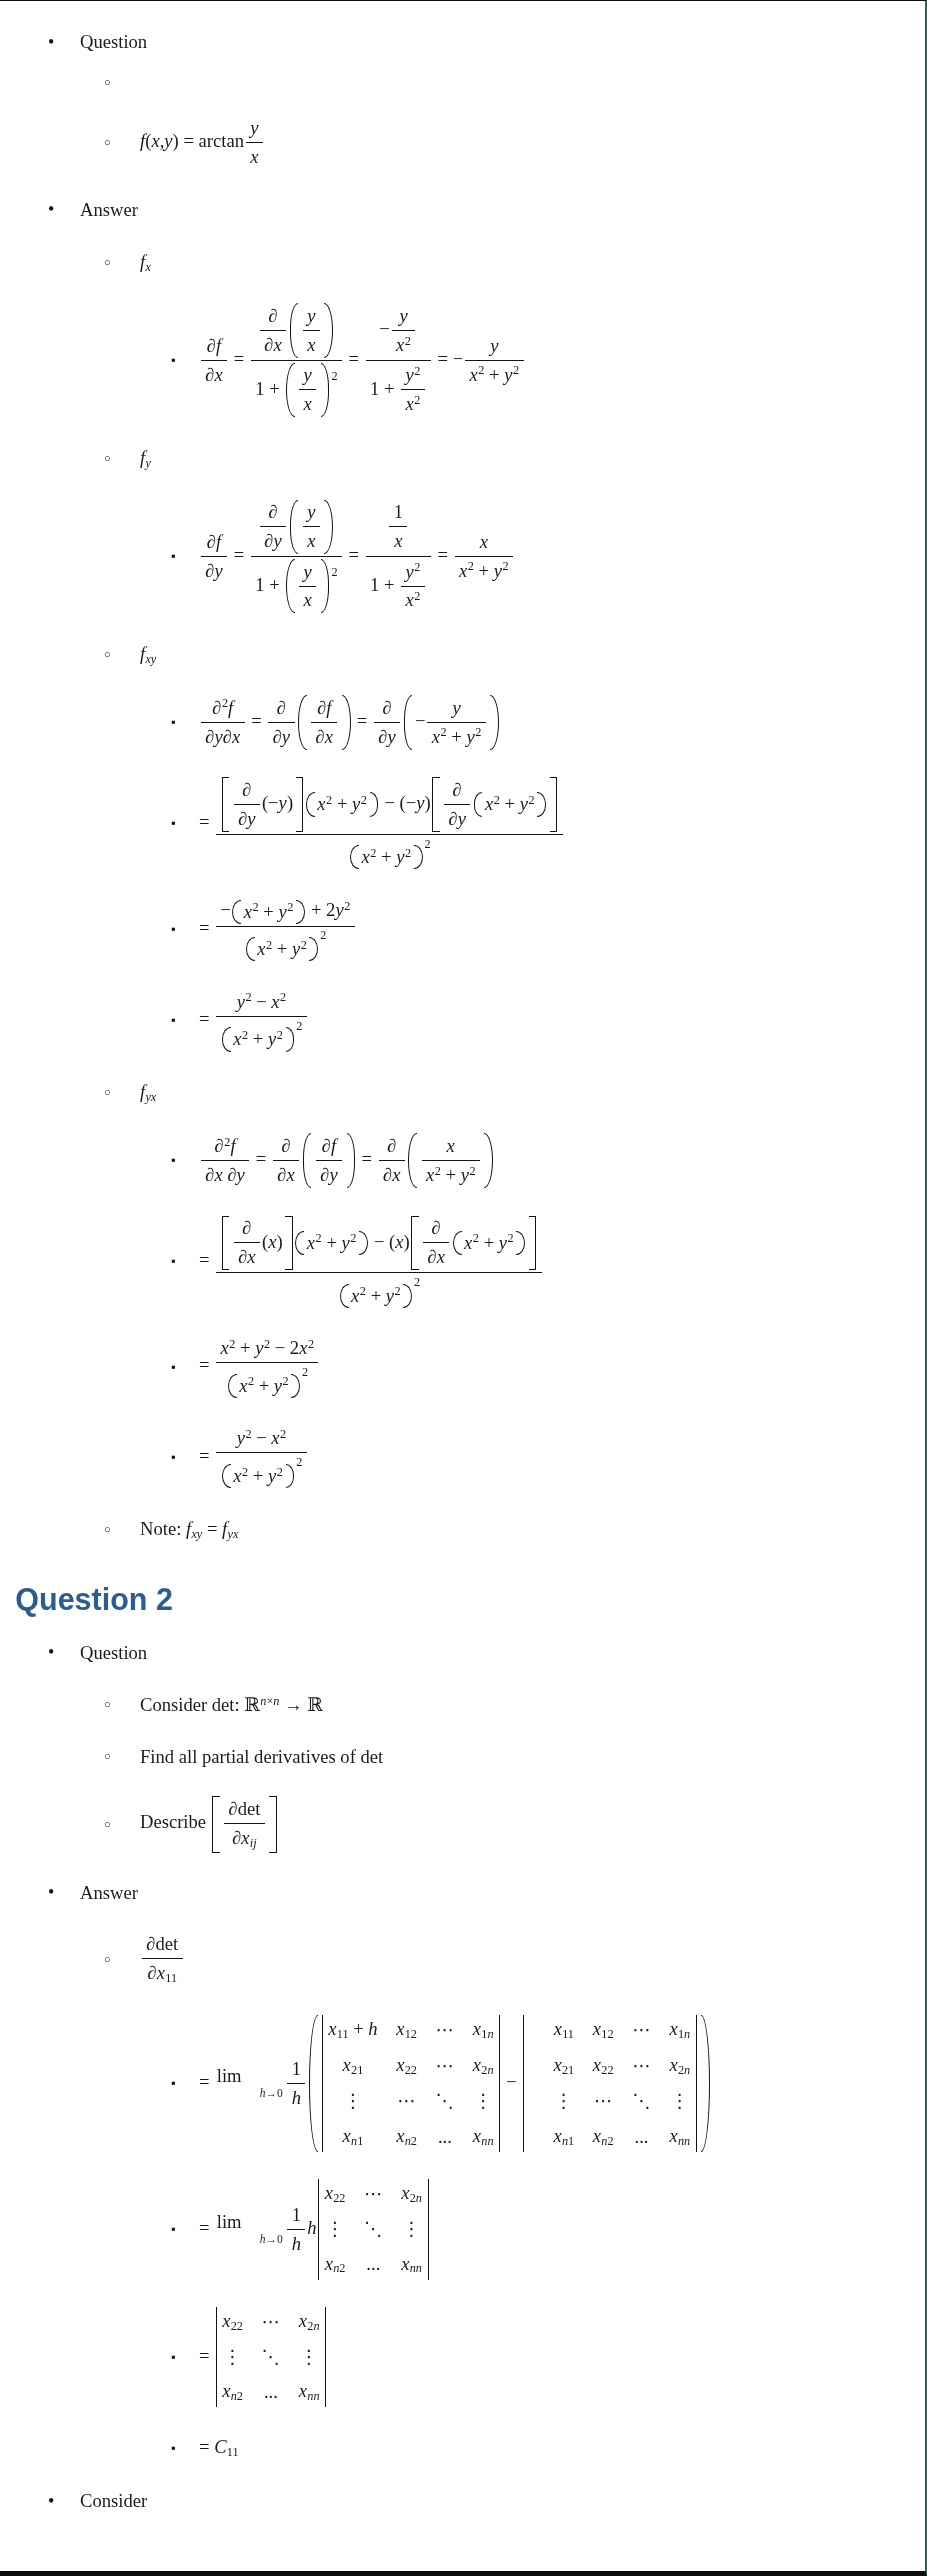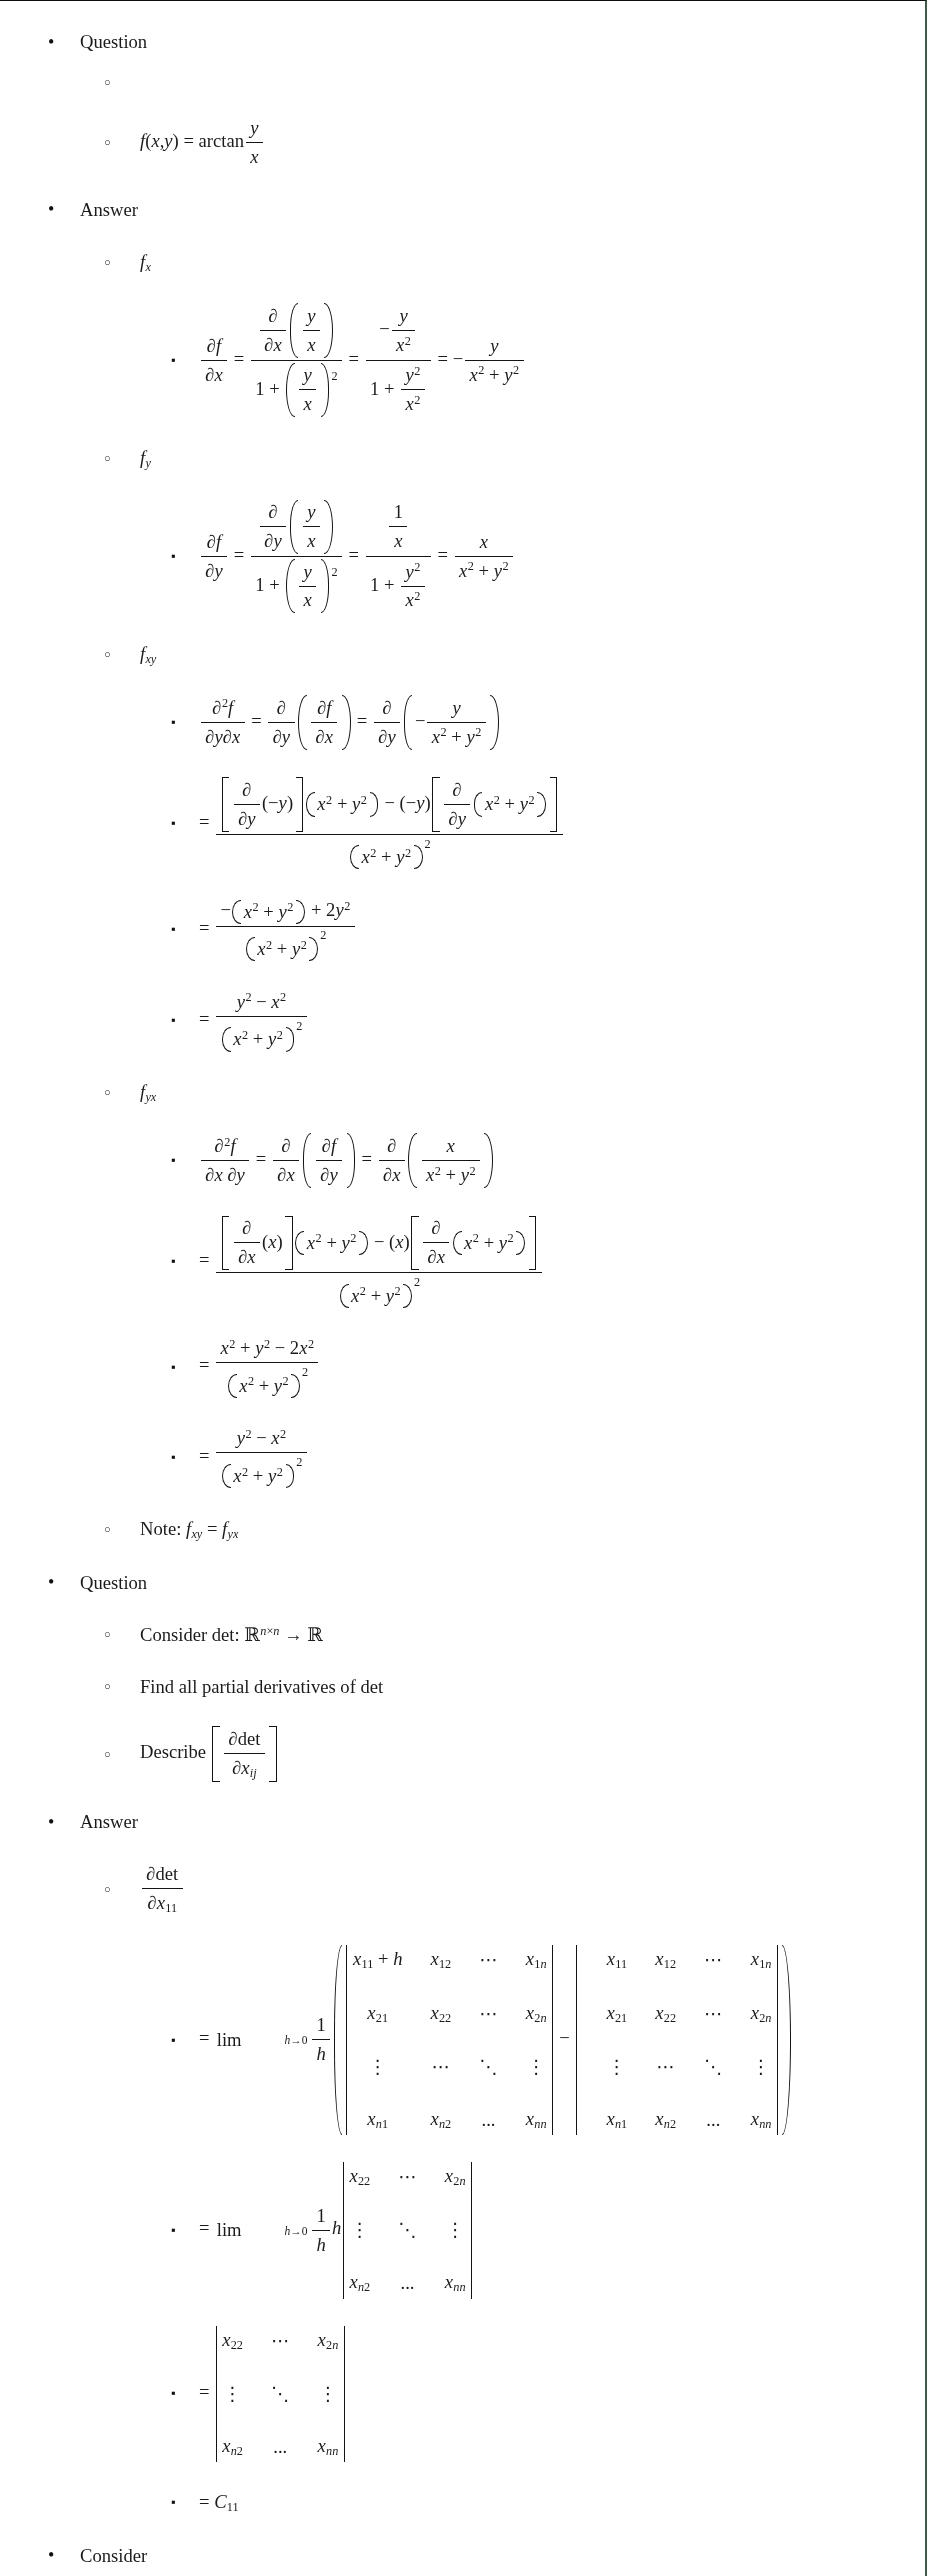--- a/index.html
+++ b/index.html
@@ -55,24 +55,24 @@
   .mfence{display:inline-flex;align-items:stretch;vertical-align:middle;margin:0 .08em;}
   .fbody{display:block;white-space:nowrap;padding:0 .14em;}
   .fg{flex:none;}
   .fg.paren-l{width:.42em;border-left:1.5px solid var(--rule);border-top:1.5px solid var(--rule);border-bottom:1.5px solid var(--rule);border-radius:100% 0 0 100% / 50% 0 0 50%;}
   .fg.paren-r{width:.42em;border-right:1.5px solid var(--rule);border-top:1.5px solid var(--rule);border-bottom:1.5px solid var(--rule);border-radius:0 100% 100% 0 / 0 50% 50% 0;}
   .fg.brack-l{width:.34em;border-left:1.6px solid var(--rule);border-top:1.6px solid var(--rule);border-bottom:1.6px solid var(--rule);}
   .fg.brack-r{width:.34em;border-right:1.6px solid var(--rule);border-top:1.6px solid var(--rule);border-bottom:1.6px solid var(--rule);}
   .fg.vert-l{width:0;border-left:1.6px solid var(--rule);margin-right:.1em;}
   .fg.vert-r{width:0;border-left:1.6px solid var(--rule);margin-left:.1em;}
   
-  .mmat{display:inline-grid;vertical-align:middle;align-items:center;justify-items:center;column-gap:1em;row-gap:.55em;padding:.12em .06em;gap:28px;}
+  .mmat{display:inline-grid;vertical-align:middle;align-items:center;justify-items:center;column-gap:1em;row-gap:.55em;padding:.12em .06em;}
   .mcell{display:block;white-space:nowrap;text-align:center;}
   
-  .mlim{display:inline-flex;flex-direction:row;align-items:center;vertical-align:middle;line-height:1;margin:0 .14em;}
+  .mlim{display:inline-flex;flex-direction:column;vertical-align:middle;line-height:1;margin:0 .14em;}
   .mlim>.limtop{display:block;}
   .mlim>.limunder{display:block;font-size:.62em;margin-top:.2em;padding-left:43px;}
 </style>
 </head>
 <body>
 
 <div class="page">
   <div>
       <div class="li lv1 k-text">
         <span class="marker">•</span>
@@ -234,20 +234,21 @@
         <span class="content"><span class="mathline"><span class="mro">= </span><span class="mfrac"><span class="num"><span class="mi">y</span><span class="msup"><span class="mro">2</span></span><span class="mro"> − </span><span class="mi">x</span><span class="msup"><span class="mro">2</span></span></span><span class="den"><span class="mfence">
                   <span class="fg paren-l"></span>
                   <span class="fbody"><span class="mi">x</span><span class="msup"><span class="mro">2</span></span><span class="mro"> + </span><span class="mi">y</span><span class="msup"><span class="mro">2</span></span></span>
                   <span class="fg paren-r"></span>
                 </span><span class="msup"><span class="mro">2</span></span></span></span></span></span>
       </div>
       <div class="li lv2 k-math">
         <span class="marker">○</span>
         <span class="content"><span class="mathline"><span class="mro">Note: </span><span class="mi">f</span><span class="msub"><span class="mi">xy</span></span><span class="mro"> = </span><span class="mi">f</span><span class="msub"><span class="mi">yx</span></span></span></span>
       </div>
+      <div class="heading">Question 2</div>
       <div class="li lv1 k-text">
         <span class="marker">•</span>
         <span class="content">Question</span>
       </div>
       <div class="li lv2 k-math">
         <span class="marker">○</span>
         <span class="content"><span class="mathline"><span class="mro">Consider det: </span><span class="mro">ℝ</span><span class="msup"><span class="mi">n</span><span class="mro">×</span><span class="mi">n</span></span><span class="mro"> → ℝ</span></span></span>
       </div>
       <div class="li lv2 k-text">
         <span class="marker">○</span>

